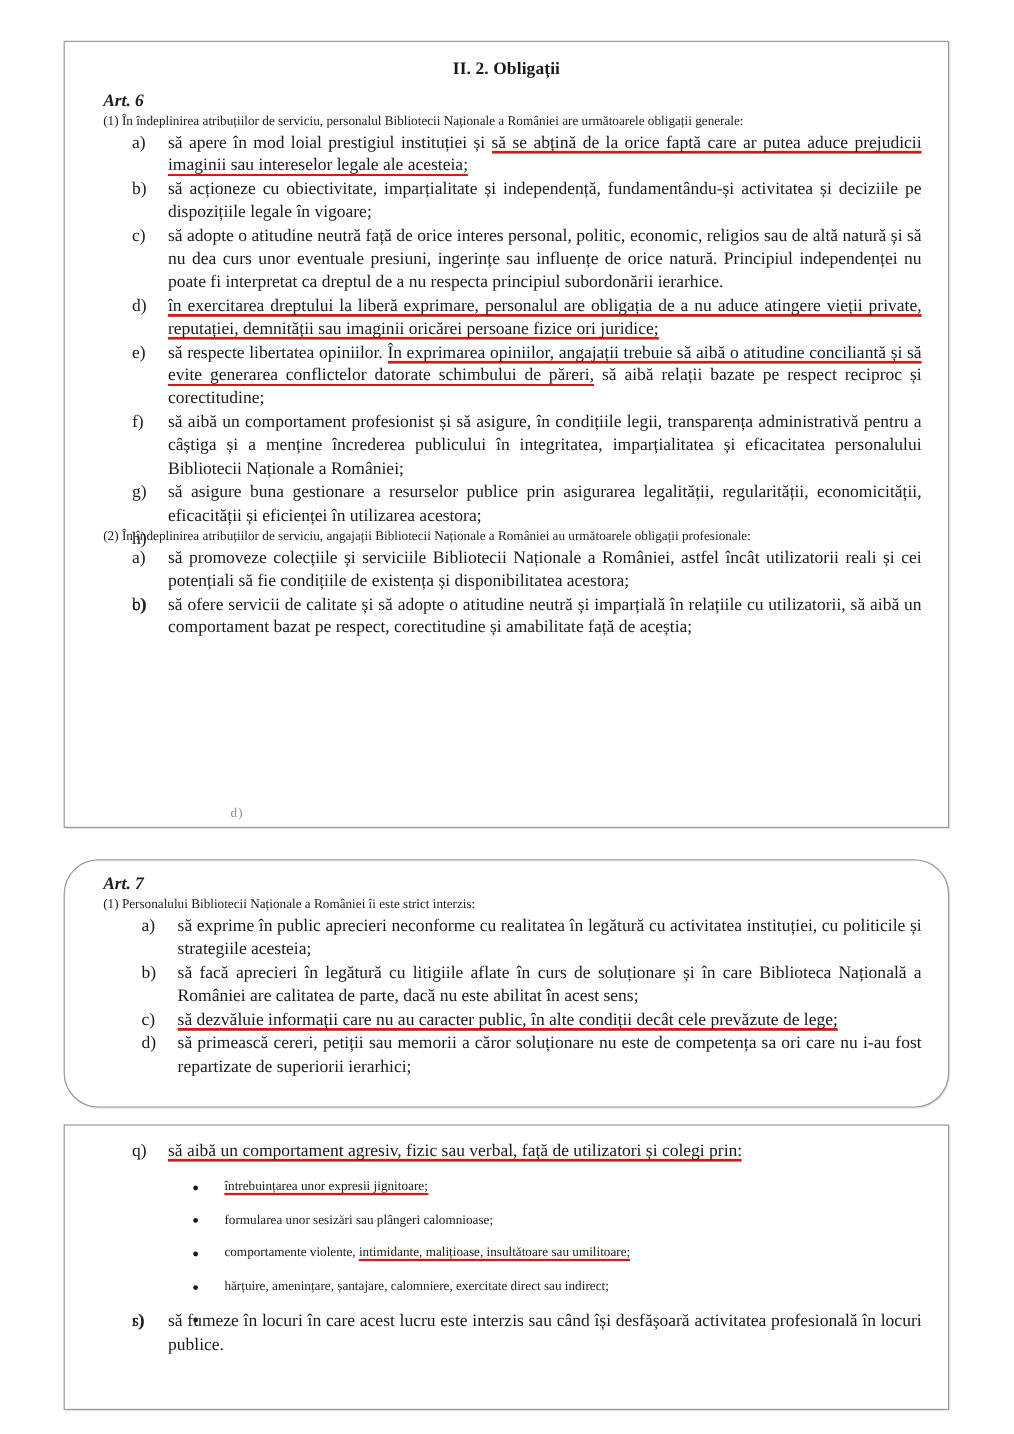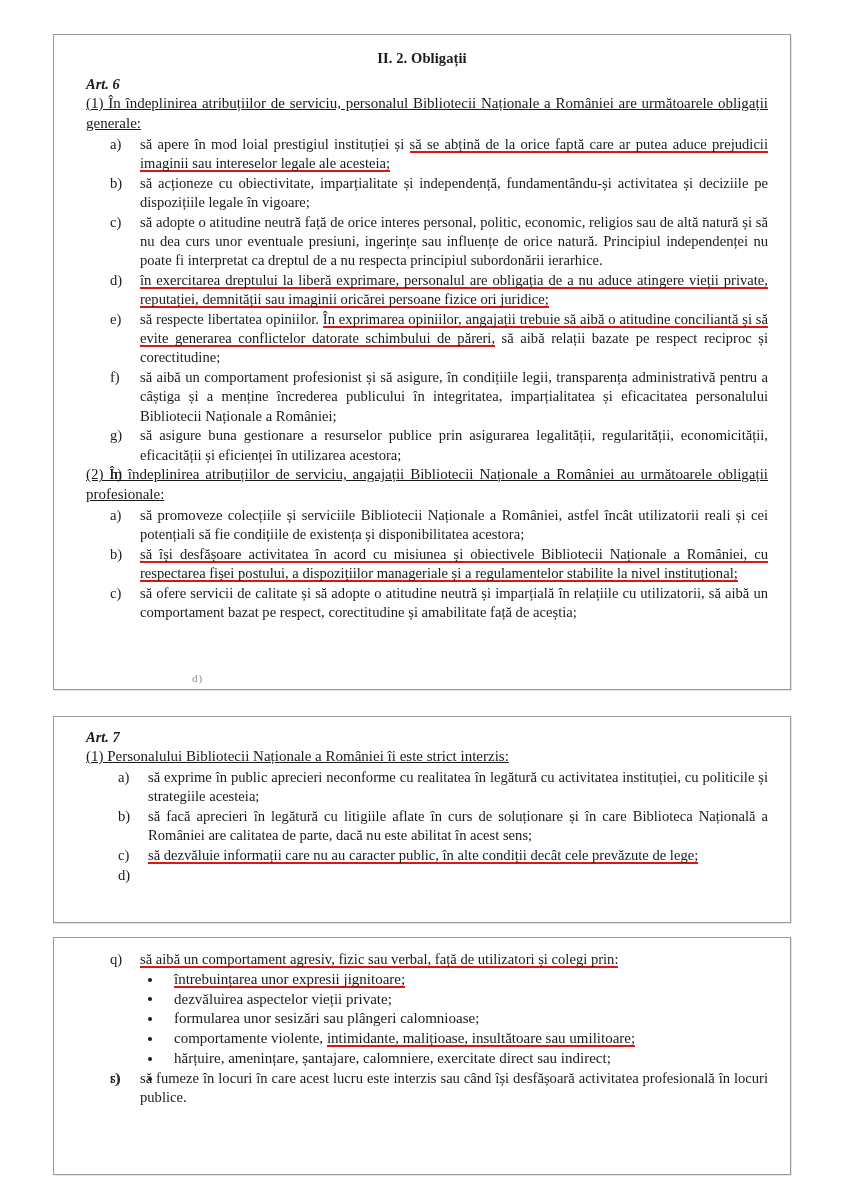--- a/index.html
+++ b/index.html
@@ -27,48 +27,47 @@
     position: absolute;
     left: 53px;
     width: 738px;
     box-sizing: border-box;
     border: 1px solid #9a9a9a;
     background: #ffffff;
     box-shadow: 1px 1px 0 rgba(0,0,0,0.10);
     overflow: hidden;
   }
   #panel-1 { top: 34px;  height: 656px; }
-  #panel-2 { top: 716px; height: 207px; }
+  #panel-2 { top: 716px; height: 207px; border-radius: 29px; }
   #panel-3 { top: 937px; height: 238px; }
 
   .panel-inner {
     padding: 12px 22px 8px 22px;
   }
   .doc-title {
     text-align: center;
     font-weight: bold;
     font-size: 14.5px;
     letter-spacing: 0.1px;
     margin: 3px 0 9px 0;
   }
   .art-label {
     font-weight: bold;
     font-size: 14.5px;
     margin: 0 0 1px 0;
     padding-left: 10px;
     font-style: italic;
   }
   .para {
-    font-size: 15px;
+    font-size: 11px;
     line-height: 1.32;
     text-align: justify;
     margin: 0 0 1px 0;
     padding-left: 10px;
     text-indent: 0;
-    text-decoration: underline;
   }
 
   
   ol.alpha {
     list-style: none;
     margin: 0;
     padding: 0 0 0 10px;
   }
   ol.alpha > li {
     position: relative;
@@ -94,24 +93,24 @@
 
   
   ul.bullets {
     list-style: none;
     margin: 0 0 0 0;
     padding: 0 0 0 64px;
   }
   ul.bullets > li {
     position: relative;
     padding-left: 34px;
-    font-size: 15px;
+    font-size: 11px;
     line-height: 1.32;
     text-align: justify;
-    margin: 0;
+    margin: 13px;
   }
   ul.bullets > li > .dot {
     position: absolute;
     left: 8px;
     top: 0.52em;
     width: 4px;
     height: 4px;
     border-radius: 50%;
     background: #1a1a1a;
   }
@@ -175,21 +174,21 @@
         </li>
       </ol>
 
       <p class="para">(2) În îndeplinirea atribuțiilor de serviciu, angajații Bibliotecii Naționale a României au următoarele obligații profesionale:</p>
 
       <ol class="alpha">
         <li>
           <span class="marker">a)</span><span>să promoveze colecțiile și serviciile Bibliotecii Naționale a României, astfel încât utilizatorii reali și cei potențiali să fie condițiile de existența și disponibilitatea acestora;</span><span></span>
         </li>
         <li>
-          <span class="marker">b)</span><span></span><span class="hl">să își desfășoare activitatea în acord cu misiunea și obiectivele Bibliotecii Naționale a României, cu respectarea fișei postului, a dispozițiilor manageriale și a regulamentelor stabilite la nivel instituțional;</span><span></span>
+          <span class="marker">b)</span><span></span><span></span>
         </li>
         <li>
           <span class="marker">c)</span><span>să ofere servicii de calitate și să adopte o atitudine neutră și imparțială în relațiile cu utilizatorii, să aibă un comportament bazat pe respect, corectitudine și amabilitate față de aceștia;</span><span></span>
         </li>
       </ol>
     </div>
     <div class="tail-artifact">d)</div>
   </section>
 
   <section class="panel" id="panel-2">
@@ -202,42 +201,39 @@
         <li>
           <span class="marker">a)</span><span>să exprime în public aprecieri neconforme cu realitatea în legătură cu activitatea instituției, cu politicile și strategiile acesteia;</span><span></span>
         </li>
         <li>
           <span class="marker">b)</span><span>să facă aprecieri în legătură cu litigiile aflate în curs de soluționare și în care Biblioteca Națională a României are calitatea de parte, dacă nu este abilitat în acest sens;</span><span></span>
         </li>
         <li>
           <span class="marker">c)</span><span></span><span class="hl">să dezvăluie informații care nu au caracter public, în alte condiții decât cele prevăzute de lege;</span><span></span>
         </li>
         <li>
-          <span class="marker">d)</span><span></span>
+          <span class="marker">d)</span><span>să primească cereri, petiții sau memorii a căror soluționare nu este de competența sa ori care nu i-au fost repartizate de superiorii ierarhici;</span><span></span>
         </li>
       </ol>
     </div>
   </section>
 
   <section class="panel" id="panel-3">
     <div class="panel-inner">
       <ol class="alpha art7b">
         <li>
           <span class="marker">q)</span><span></span><span class="hl">să aibă un comportament agresiv, fizic sau verbal, față de utilizatori și colegi prin:</span><span></span>
         </li>
       </ol>
 
       <ul class="bullets">
         <li>
           <span class="dot"></span><span></span><span class="hl">întrebuințarea unor expresii jignitoare;</span><span></span>
         </li>
         <li>
-          <span class="dot"></span><span>dezvăluirea aspectelor vieții private;</span><span></span>
-        </li>
-        <li>
           <span class="dot"></span><span>formularea unor sesizări sau plângeri calomnioase;</span><span></span>
         </li>
         <li>
           <span class="dot"></span><span>comportamente violente, </span><span class="hl">intimidante, malițioase, insultătoare sau umilitoare;</span><span></span>
         </li>
         <li>
           <span class="dot"></span><span>hărțuire, amenințare, șantajare, calomniere, exercitate direct sau indirect;</span><span></span>
         </li>
         <li>
           <span class="dot"></span><span></span>

